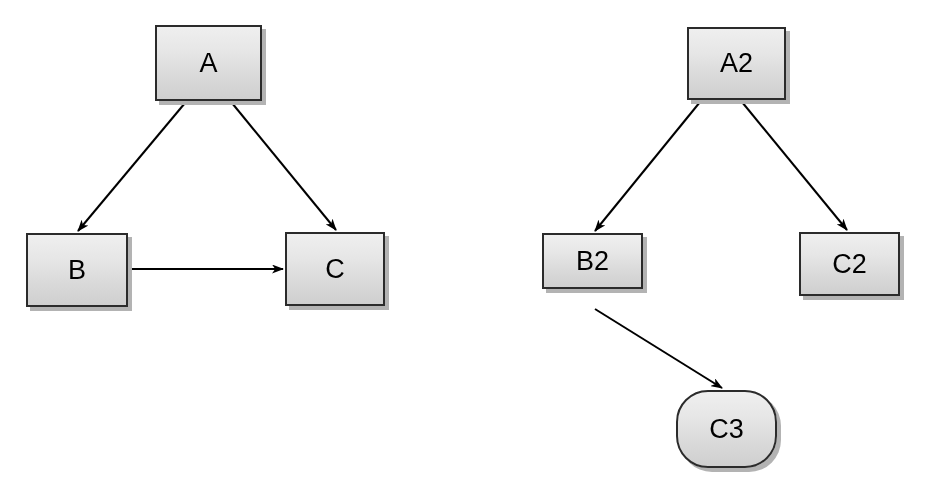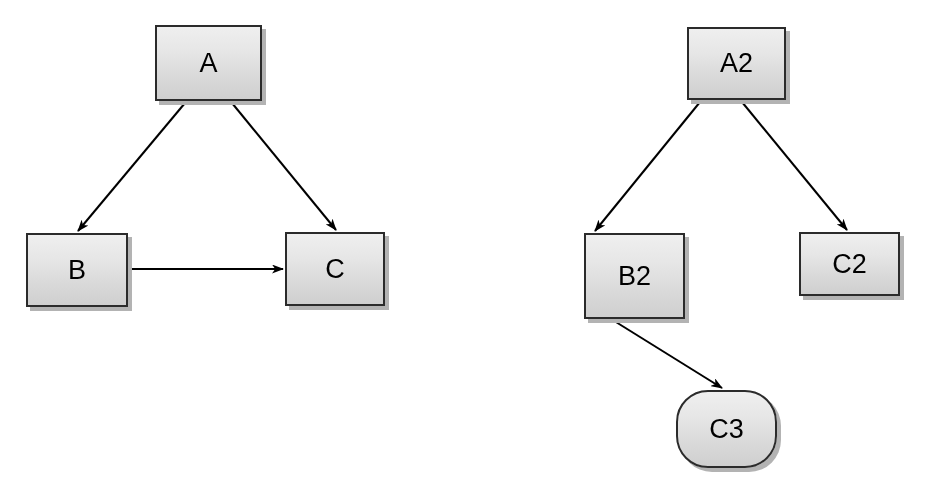--- a/index.html
+++ b/index.html
@@ -73,21 +73,21 @@
       </div>
       <div class="node" style="left: 26px; top: 233px; width: 102px; height: 74px;">
         <span class="node-label">B</span>
       </div>
       <div class="node" style="left: 285px; top: 232px; width: 100px; height: 74px;">
         <span class="node-label">C</span>
       </div>
       <div class="node" style="left: 671px; top: 27px; width: 99px; height: 73px; margin-left: 16px;">
         <span class="node-label">A2</span>
       </div>
-      <div class="node" style="left: 542px; top: 233px; width: 101px; height: 86px; margin-left: 42px;">
+      <div class="node" style="left: 542px; top: 233px; width: 101px; height: 56px;">
         <span class="node-label">B2</span>
       </div>
       <div class="node" style="left: 799px; top: 232px; width: 101px; height: 64px;">
         <span class="node-label">C2</span>
       </div>
       <div class="node" style="left: 676px; top: 390px; width: 101px; height: 78px; border-radius: 32px;">
         <span class="node-label">C3</span>
       </div>
     </div>
 

